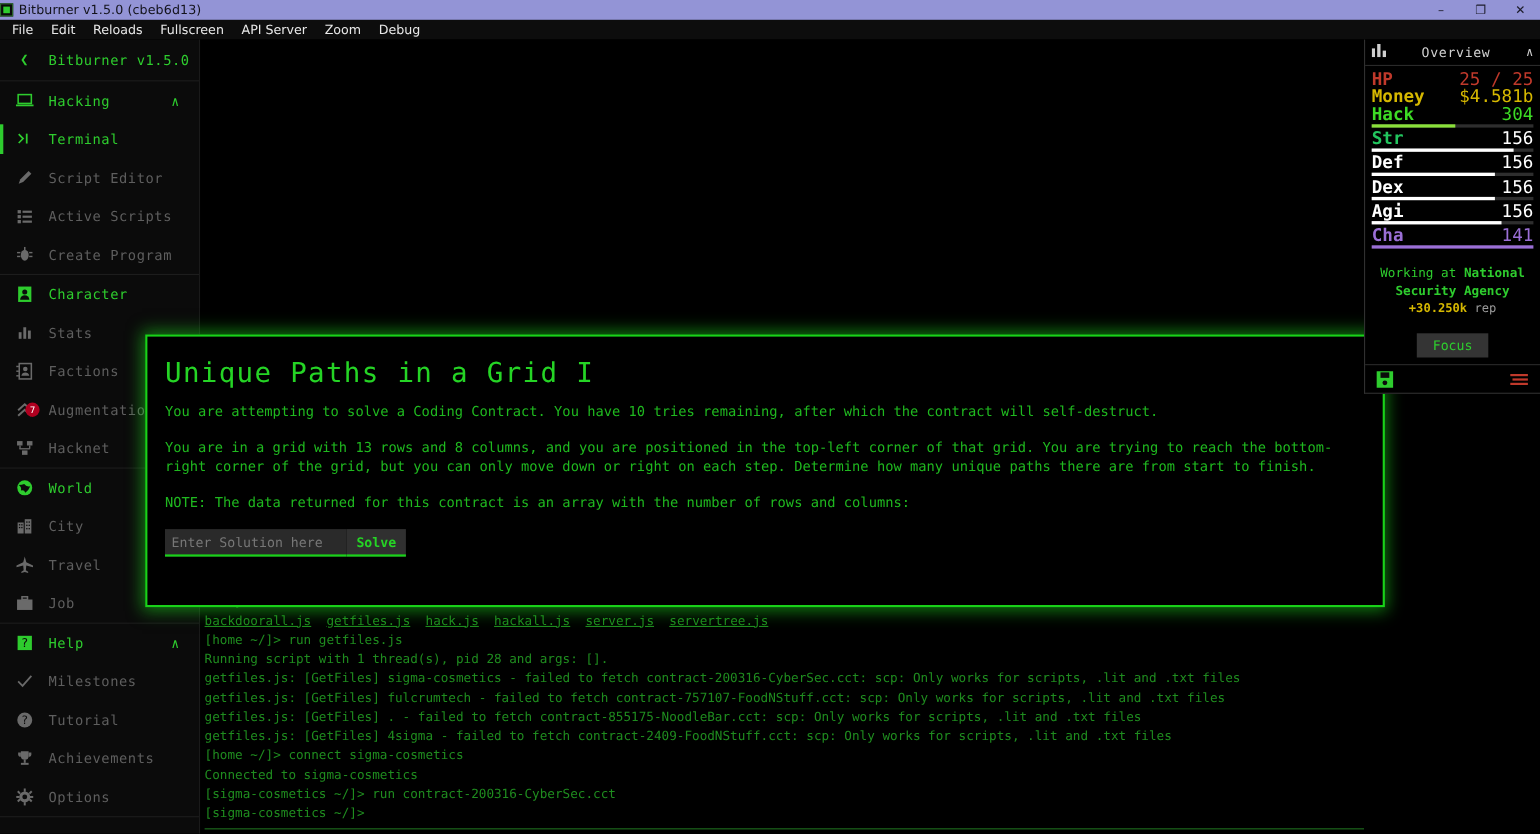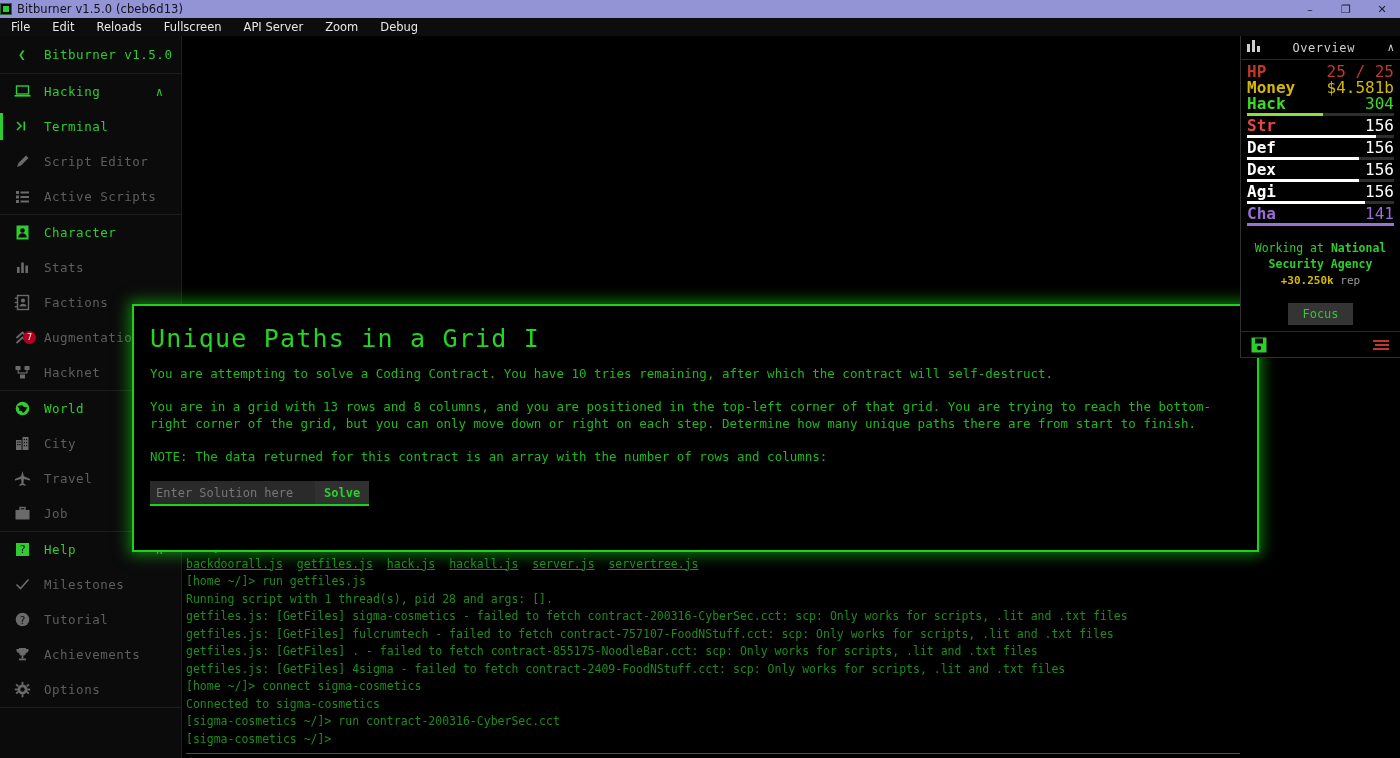--- a/index.html
+++ b/index.html
@@ -28,21 +28,21 @@
   .tb-title { font-size: 11.5px; letter-spacing: .1px; }
   .tb-controls { position: absolute; right: 0; top: 0; height: 18px; display: flex; }
   .tb-btn {
     width: 36px; height: 18px; display: flex; align-items: center; justify-content: center;
     font-size: 11px; color: #1b1b28;
   }
 
   .menubar {
     height: 18px; background: #0d0d0d; display: flex; align-items: center;
     font-family: "DejaVu Sans", "Liberation Sans", sans-serif;
-    font-size: 11.5px; color: #e8e8e8; padding-left: 4px; gap: 8px;
+    font-size: 11.5px; color: #e8e8e8; padding-left: 4px; gap: 2px;
   }
   .menu-item { padding: 1px 7px; cursor: default; }
 
   
   .app {
     position: relative; width: 1400px; height: 722px; background: #000;
     display: flex;
   }
 
   
@@ -232,20 +232,33 @@
               <svg width="17" height="17" viewBox="0 0 17 17">
                 <rect x="2" y="3" width="3" height="3" fill="#6a6a6a"></rect>
                 <rect x="6.5" y="3.5" width="8.5" height="2" fill="#6a6a6a"></rect>
                 <rect x="2" y="7.5" width="3" height="3" fill="#6a6a6a"></rect>
                 <rect x="6.5" y="8" width="8.5" height="2" fill="#6a6a6a"></rect>
                 <rect x="2" y="12" width="3" height="3" fill="#6a6a6a"></rect>
                 <rect x="6.5" y="12.5" width="8.5" height="2" fill="#6a6a6a"></rect>
               </svg>
             </span>
             <span class="sb-lbl">Active Scripts</span>
+          </div>
+          <div class="sb-row">
+            <span class="sb-ico">
+              <svg width="17" height="17" viewBox="0 0 17 17">
+                <ellipse cx="8.5" cy="9" rx="3.6" ry="5" fill="#6a6a6a"></ellipse>
+                <rect x="1.5" y="6" width="3" height="1.3" fill="#6a6a6a"></rect>
+                <rect x="12.5" y="6" width="3" height="1.3" fill="#6a6a6a"></rect>
+                <rect x="1.5" y="9.5" width="3" height="1.3" fill="#6a6a6a"></rect>
+                <rect x="12.5" y="9.5" width="3" height="1.3" fill="#6a6a6a"></rect>
+                <rect x="7.8" y="1.5" width="1.4" height="3" fill="#6a6a6a"></rect>
+              </svg>
+            </span>
+            <span class="sb-lbl">Create Program</span>
           </div>
         </div>
         <div class="sb-group">
           <div class="sb-row grp">
             <span class="sb-ico">
               <svg width="17" height="17" viewBox="0 0 17 17">
                 <rect x="2.5" y="1.5" width="12" height="14" fill="#2ecc2e"></rect>
                 <circle cx="8.5" cy="6.5" r="2.3" fill="#0b0b0b"></circle>
                 <path d="M4.3 13.5a4.2 4.2 0 0 1 8.4 0z" fill="#0b0b0b"></path>
               </svg>
@@ -452,21 +465,21 @@
           <div class="ov-row">
             <span class="k" style="color:#3ddb25">Hack</span>
             <span class="v" style="color:#3ddb25">304</span>
           </div>
           <div class="ov-bar">
             <i style="width:52%;background:#8ae03a"></i>
           </div>
         </div>
         <div>
           <div class="ov-row">
-            <span class="k" style="color:#ef4444">Str</span>
+            <span class="k" style="color:#22c55e">Str</span>
             <span class="v" style="color:#ffffff">156</span>
           </div>
           <div class="ov-bar">
             <i style="width:88%;background:#ffffff"></i>
           </div>
         </div>
         <div>
           <div class="ov-row">
             <span class="k" style="color:#ffffff">Def</span>
             <span class="v" style="color:#ffffff">156</span>

